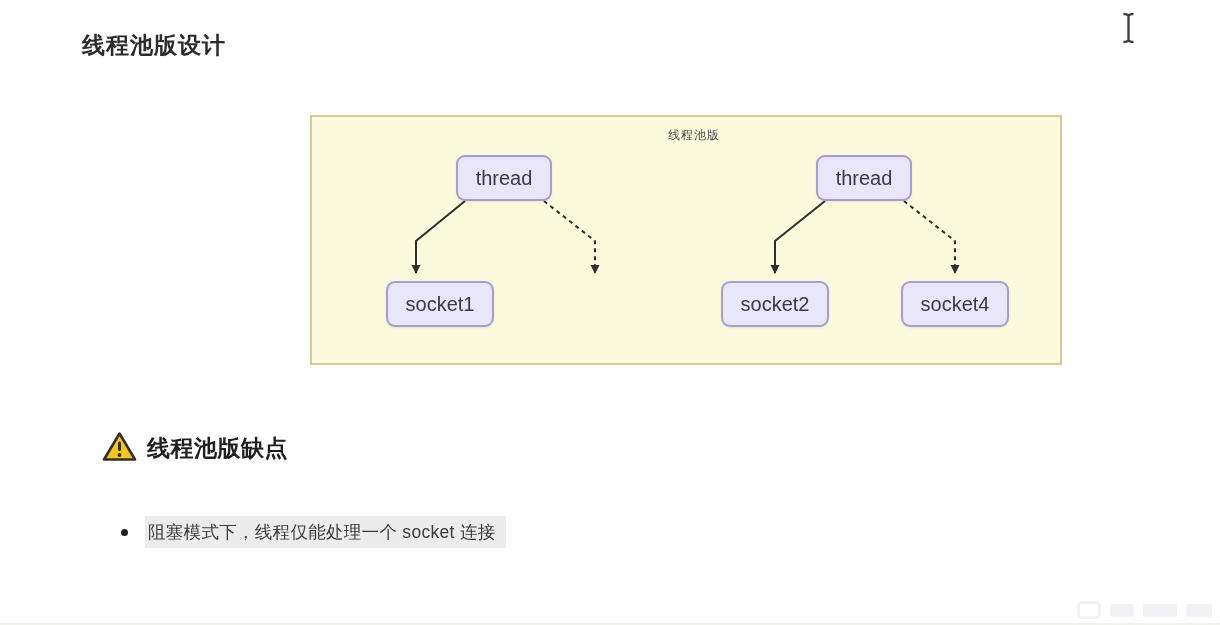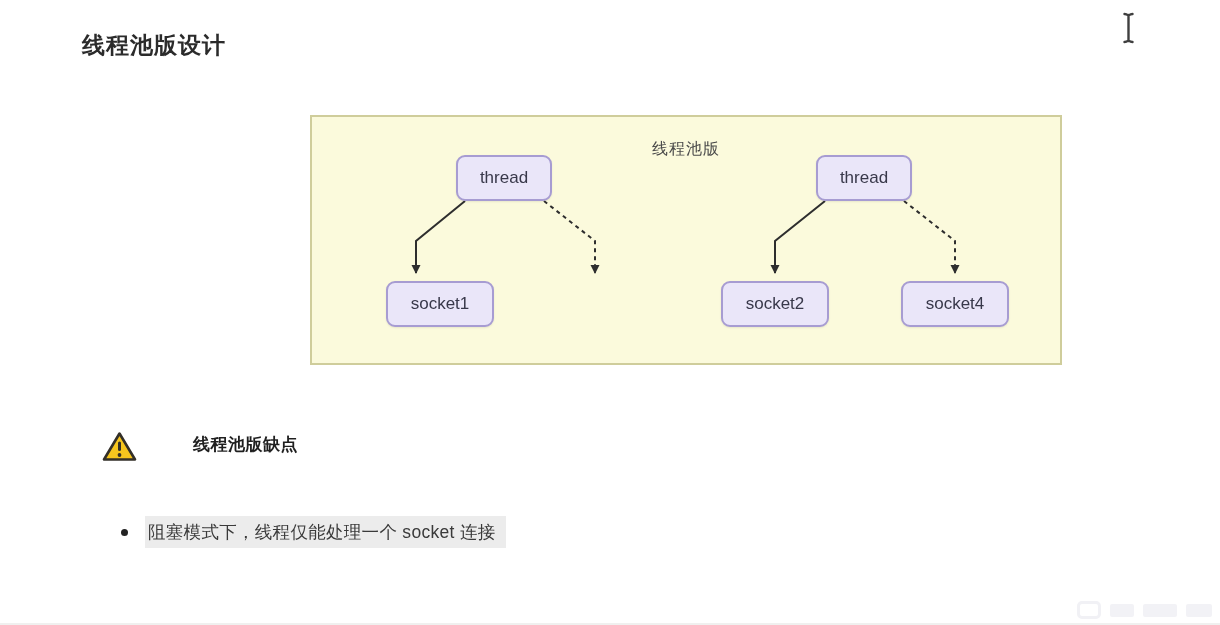--- a/index.html
+++ b/index.html
@@ -13,46 +13,46 @@
     position:absolute; left:82px; top:30px;
     font-size:23px; font-weight:700; color:#2b2b2b; letter-spacing:1px;
   }
 
   
   .diagram {
     position:absolute; left:310px; top:115px; width:752px; height:250px;
     background:#fbfadc; border:2px solid #cfcd9b; box-sizing:border-box;
   }
   .diagram-title {
-    position:absolute; top:10px; left:0; width:100%; text-align:center;
-    font-size:16px; color:#4a4a4a; letter-spacing:1px;margin-top:12px;
+    position:absolute; top:10px; left:8px; width:100%; text-align:center;
+    font-size:12px; color:#4a4a4a; letter-spacing:1px;
   }
   .node {
     position:absolute; height:46px; box-sizing:border-box;
     background:#eae6f9; border:2px solid #a79cd2; border-radius:9px;
     display:flex; align-items:center; justify-content:center;
-    font-size:17px; color:#38384a;
+    font-size:20px; color:#38384a;
     box-shadow:0 1px 2px rgba(0,0,0,0.08);
   }
   .thread-1 { left:144px; top:38px; width:96px; }
   .thread-2 { left:504px; top:38px; width:96px; }
   .socket   { width:108px; top:164px; }
   .socket-1 { left:50px;margin-left:24px; }
   .socket-3 { left:229px; }
   .socket-2 { left:409px; }
   .socket-4 { left:589px; }
   svg.edges { position:absolute; left:0; top:0; pointer-events:none; }
   .edge { fill:none; stroke:#2e2e2e; stroke-width:2; }
   .edge.dashed { stroke-dasharray:4 4; }
 
   
   .warning-icon { position:absolute; left:101px; top:430px; }
   .warning-heading {
     position:absolute; left:147px; top:433px;
-    font-size:17px; font-weight:700; color:#1f1f1f; letter-spacing:0.5px;margin-left:46px;
+    font-size:23px; font-weight:700; color:#1f1f1f; letter-spacing:0.5px;
   }
   .bullets { position:absolute; left:121px; top:491px; }
   .bullet-row { display:flex; align-items:center; height:30px; margin-bottom:19px;margin-top:26px; }
   .bullet-dot {
     width:7px; height:7px; border-radius:50%; background:#222222;
     margin-right:17px; flex:none;
   }
   .bullet-text { font-size:17.5px; color:#3a3a3a; letter-spacing:0.3px; }
   .bullet-text.hl { background:#ececec; padding:4px 10px 4px 3px; }
 

